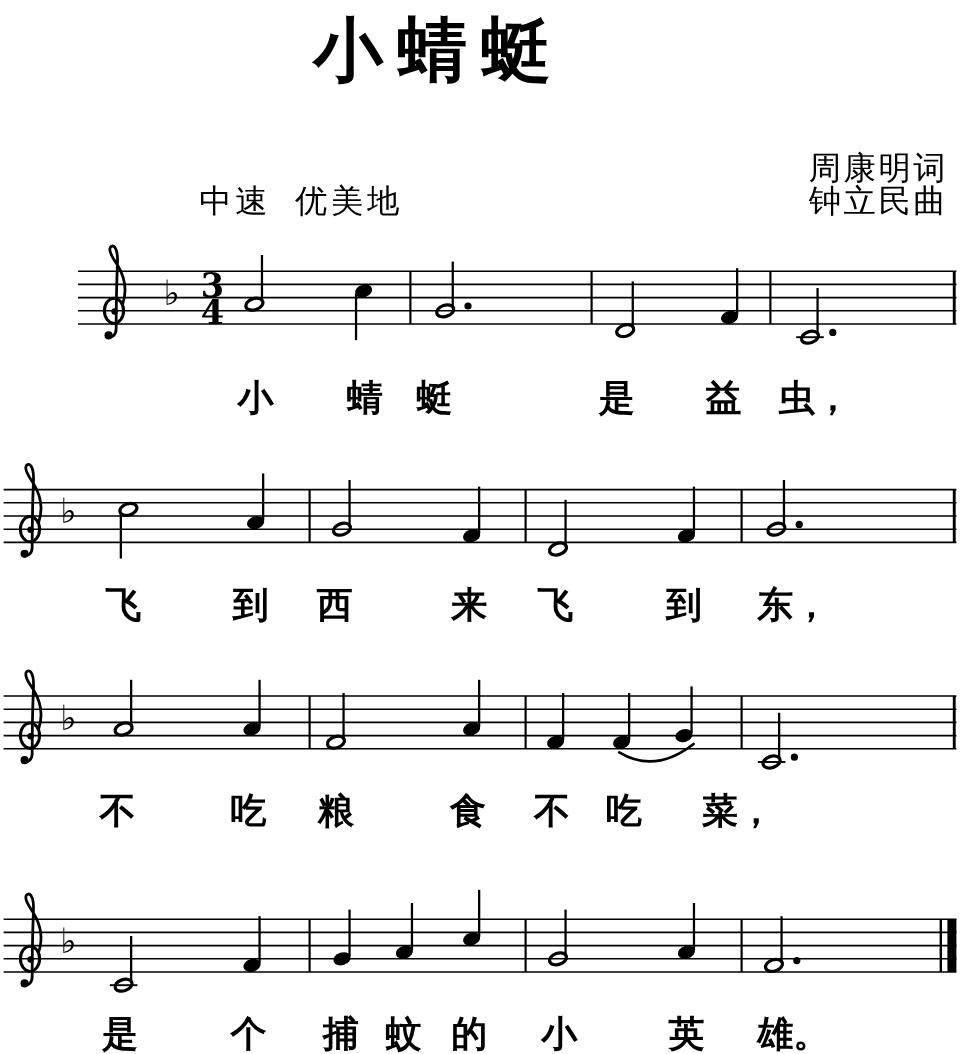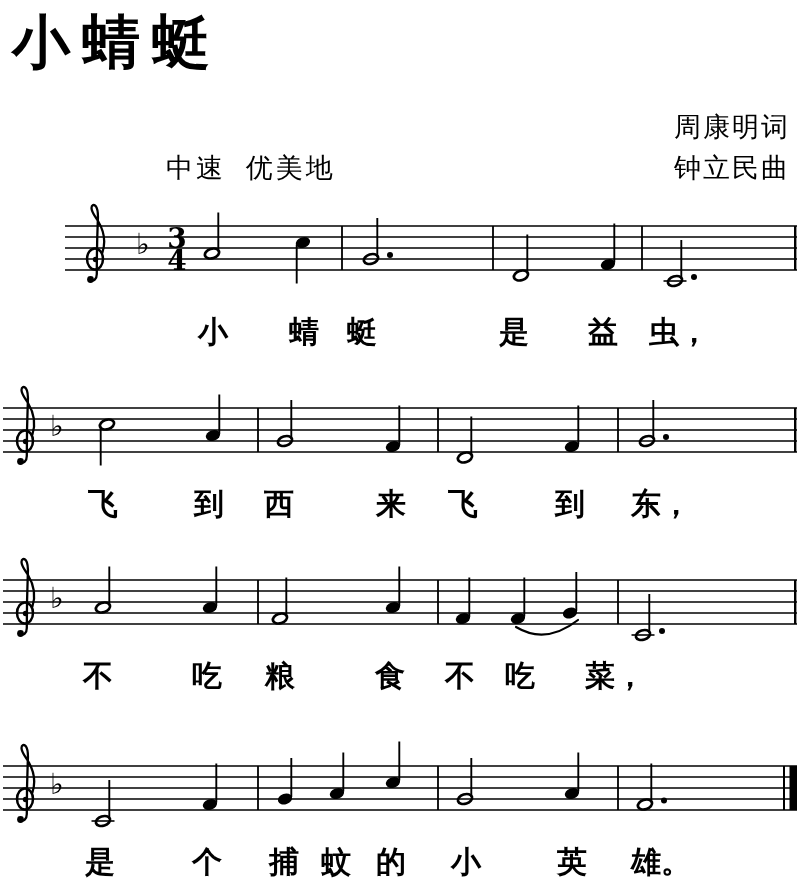--- a/index.html
+++ b/index.html
@@ -1,21 +1,21 @@
 <!DOCTYPE html>
 <html><head>
 <meta charset="utf-8">
 <style>
   html,body{margin:0;padding:0;background:#ffffff;}
   body{width:800px;height:878px;position:relative;overflow:hidden;
        font-family:"Liberation Serif","DejaVu Serif",serif;color:#000;}
-  .title{position:absolute;top:4px;left:0;width:720px;
+  .title{position:absolute;top:4px;left:0;width:720px;text-align:center;
          font-size:58px;font-weight:700;letter-spacing:12px;text-indent:12px;}
   .credit{position:absolute;right:10px;font-size:27px;letter-spacing:2px;}
-  .credit.lyr{top:109px;text-align:right;}
+  .credit.lyr{top:122px;text-align:right;}
   .credit.cmp{top:150px;}
   .tempo{position:absolute;left:166px;top:150px;font-size:27px;letter-spacing:3px;word-spacing:10px;}
   #score{position:absolute;left:0;top:0;}
 </style>
 </head>
 <body>
 
 <svg id="score" width="800" height="878" viewBox="0 0 800 878">
     <line x1="65" y1="226" x2="797" y2="226" stroke="#000" stroke-width="1.3"></line>
     <line x1="65" y1="237" x2="797" y2="237" stroke="#000" stroke-width="1.3"></line>

